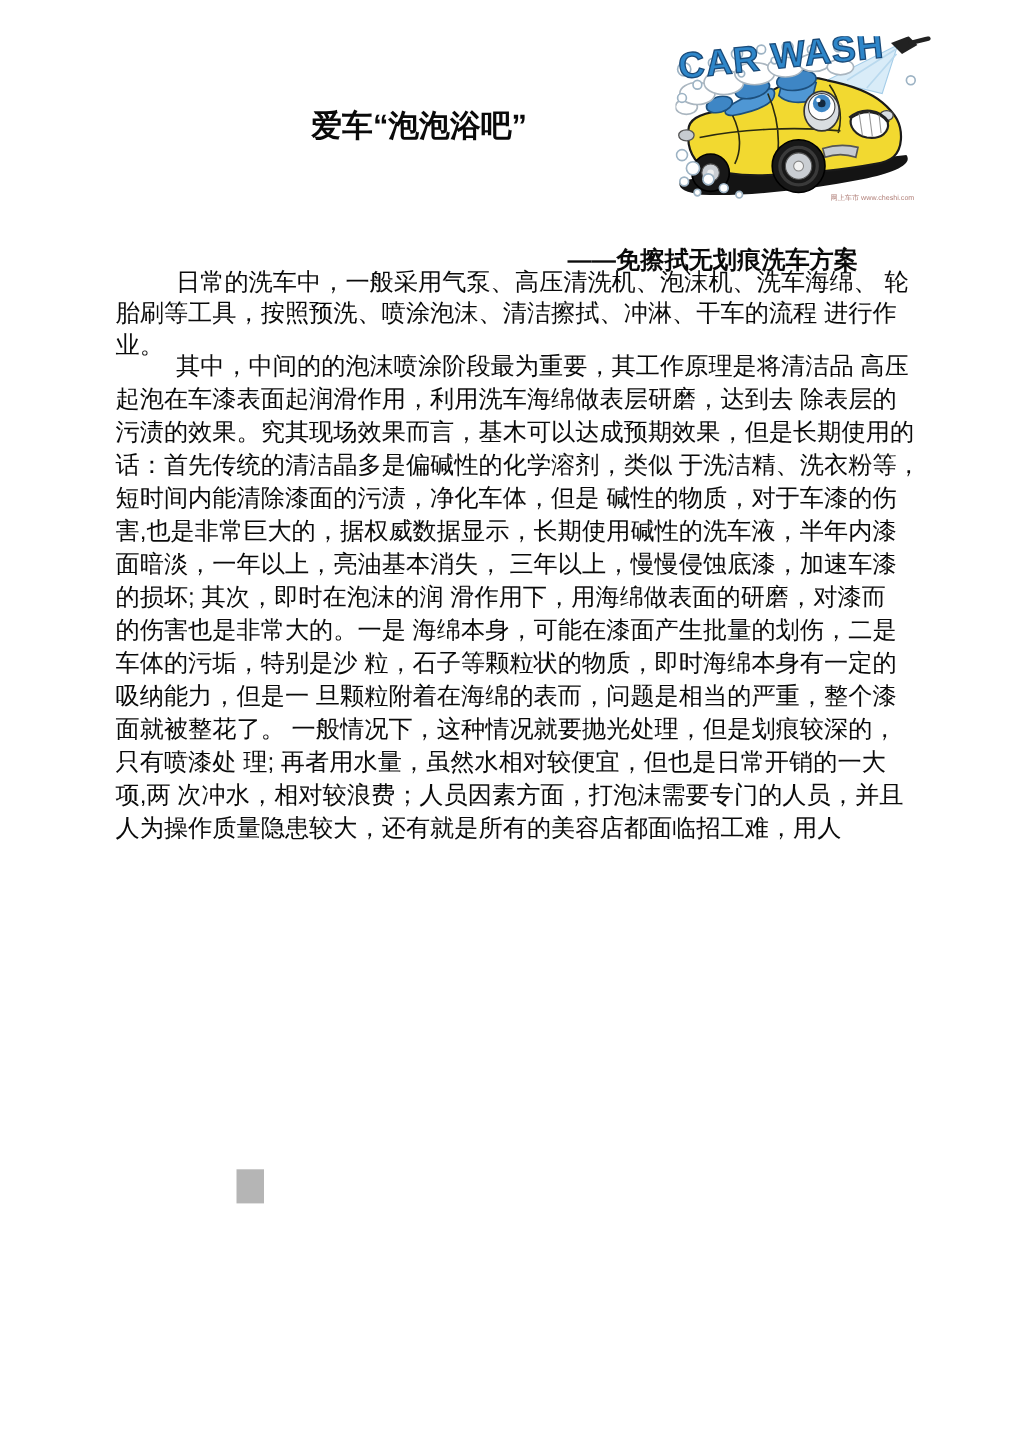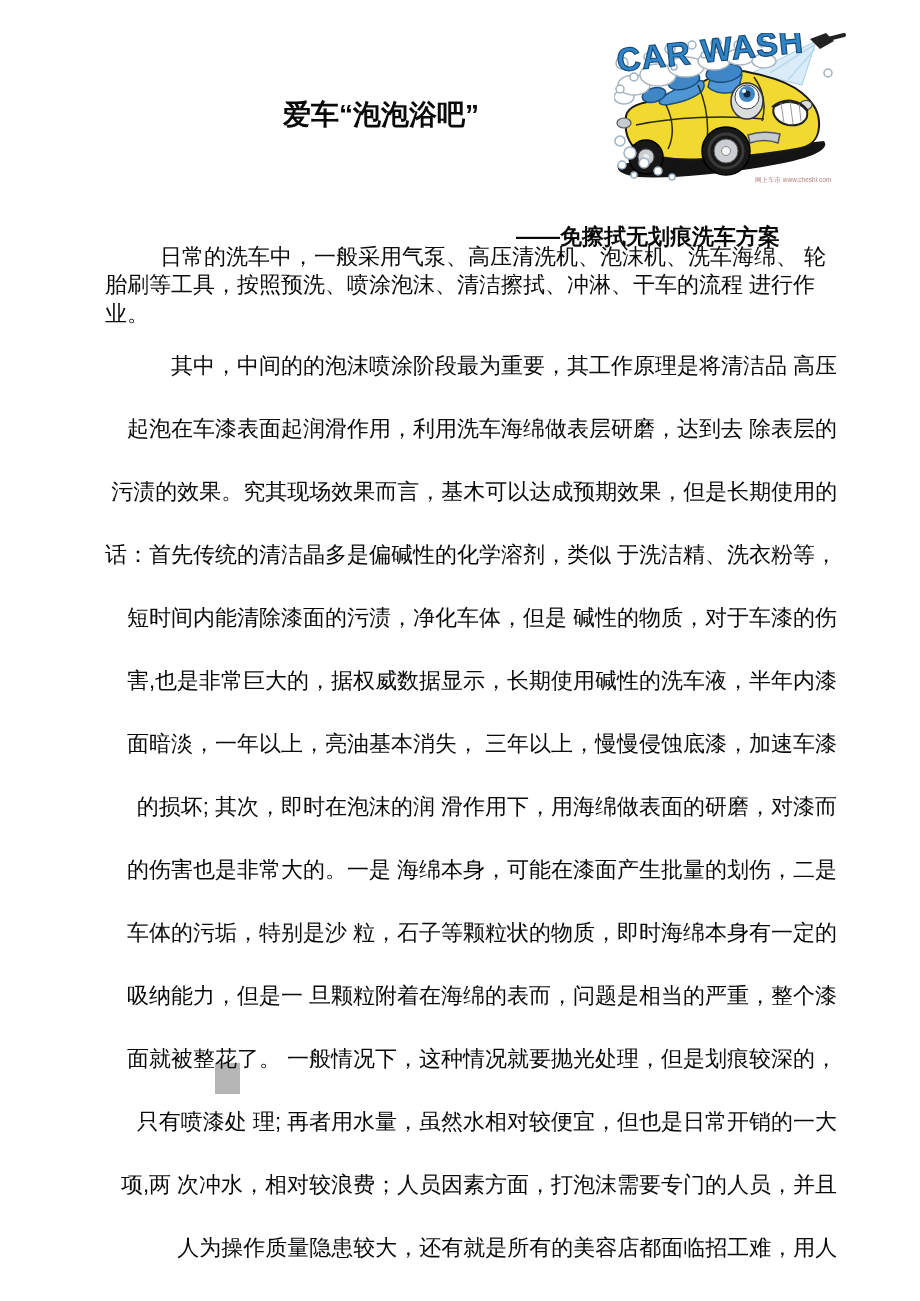--- a/index.html
+++ b/index.html
@@ -25,21 +25,21 @@
   }
   .para {
     left: 105px;
     font-size: 22px;
     font-weight: 400;
     white-space: pre;
     text-indent: 55px;
     letter-spacing: 0px;
   }
   #para-1 { top: 243px; line-height: 28.4px; }
-  #para-2 { top: 334px; line-height: 63px; text-align: right; }
+  #para-2 { top: 318px; line-height: 30px; }
   #char-highlight {
     left: 215px; top: 1063px; width: 25px; height: 31px;
     background: #b5b5b5; z-index: 0;
   }
   .para, #doc-title, #doc-subtitle { z-index: 1; }
   #illustration { left: 614px; top: 33px; width: 233px; height: 153px; }
   #illustration svg { display:block; width: 233px; height: 153px; }
 </style>
 </head>
 <body>

